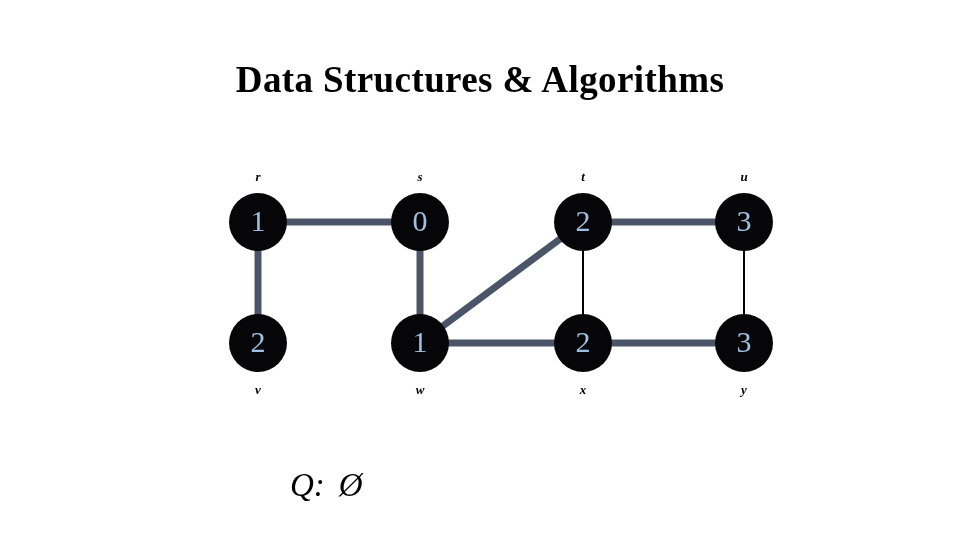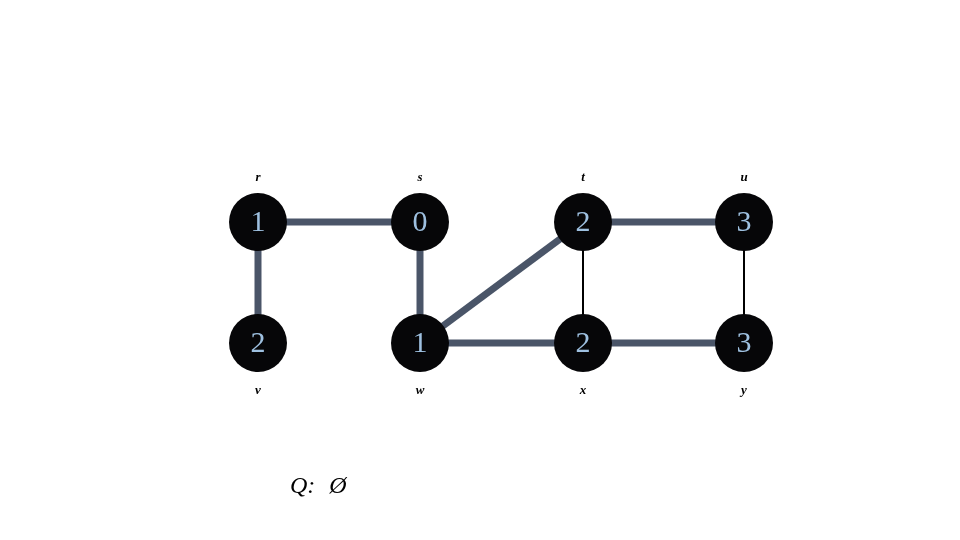--- a/index.html
+++ b/index.html
@@ -81,39 +81,40 @@
     color: #000000;
     width: 40px;
     margin-left: -20px;
     text-align: center;
   }
   #queue-line {
     position: absolute;
     left: 290px;
     top: 470px;
     font-family: "Liberation Serif", serif;
-    font-size: 24px;
+    font-size: 33px;
     line-height: 30px;
     color: #000000;
     white-space: nowrap;
   }
   #queue-label {
     font-style: italic;
     font-weight: normal;
   }
   #queue-contents {
     font-style: italic;
     padding-left: 14px;
   }
 </style>
 </head>
 <body>
 
 <div id="slide">
 
+  <div id="slide-title">Data Structures &amp; Algorithms</div>
 
   <div id="graph-area">
 
     <svg id="edge-layer" width="960" height="540" viewBox="0 0 960 540" xmlns="http://www.w3.org/2000/svg">
         <line x1="258" y1="222" x2="420" y2="222" stroke="#4a5568" stroke-width="7" stroke-linecap="butt"></line>
         <line x1="258" y1="222" x2="258" y2="343" stroke="#4a5568" stroke-width="7" stroke-linecap="butt"></line>
         <line x1="420" y1="222" x2="420" y2="343" stroke="#4a5568" stroke-width="7" stroke-linecap="butt"></line>
         <line x1="420" y1="343" x2="583" y2="222" stroke="#4a5568" stroke-width="7" stroke-linecap="butt"></line>
         <line x1="420" y1="343" x2="583" y2="343" stroke="#4a5568" stroke-width="7" stroke-linecap="butt"></line>
         <line x1="583" y1="222" x2="744" y2="222" stroke="#4a5568" stroke-width="7" stroke-linecap="butt"></line>

